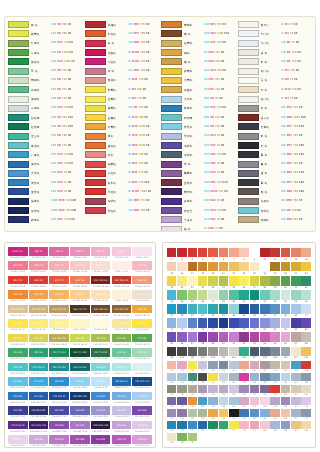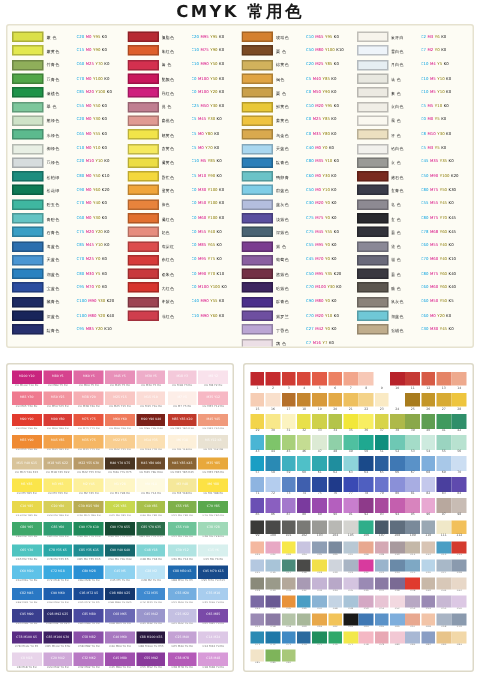--- a/index.html
+++ b/index.html
@@ -136,23 +136,20 @@
     font-size:1.7px; line-height:2.4px;
     color:#777; text-align:center;
     white-space:nowrap; overflow:hidden;
   }
 </style>
 </head>
 <body>
 
 <div id="root">
 
-  <div class="title-bar">
-    <div class="title">CMYK 常用色</div>
-  </div>
 
   <div class="panel-top">
     <div class="top-cols" id="top-cols">
         <div class="top-col">
           <div class="sw-row">
             <div class="sw-chip" style="background: rgb(219, 224, 74);"></div>
             <div class="sw-name">嫩 色</div>
             <div class="sw-vals">
               <span class="v-c">C20</span>
               <span class="v-m">M0</span>

